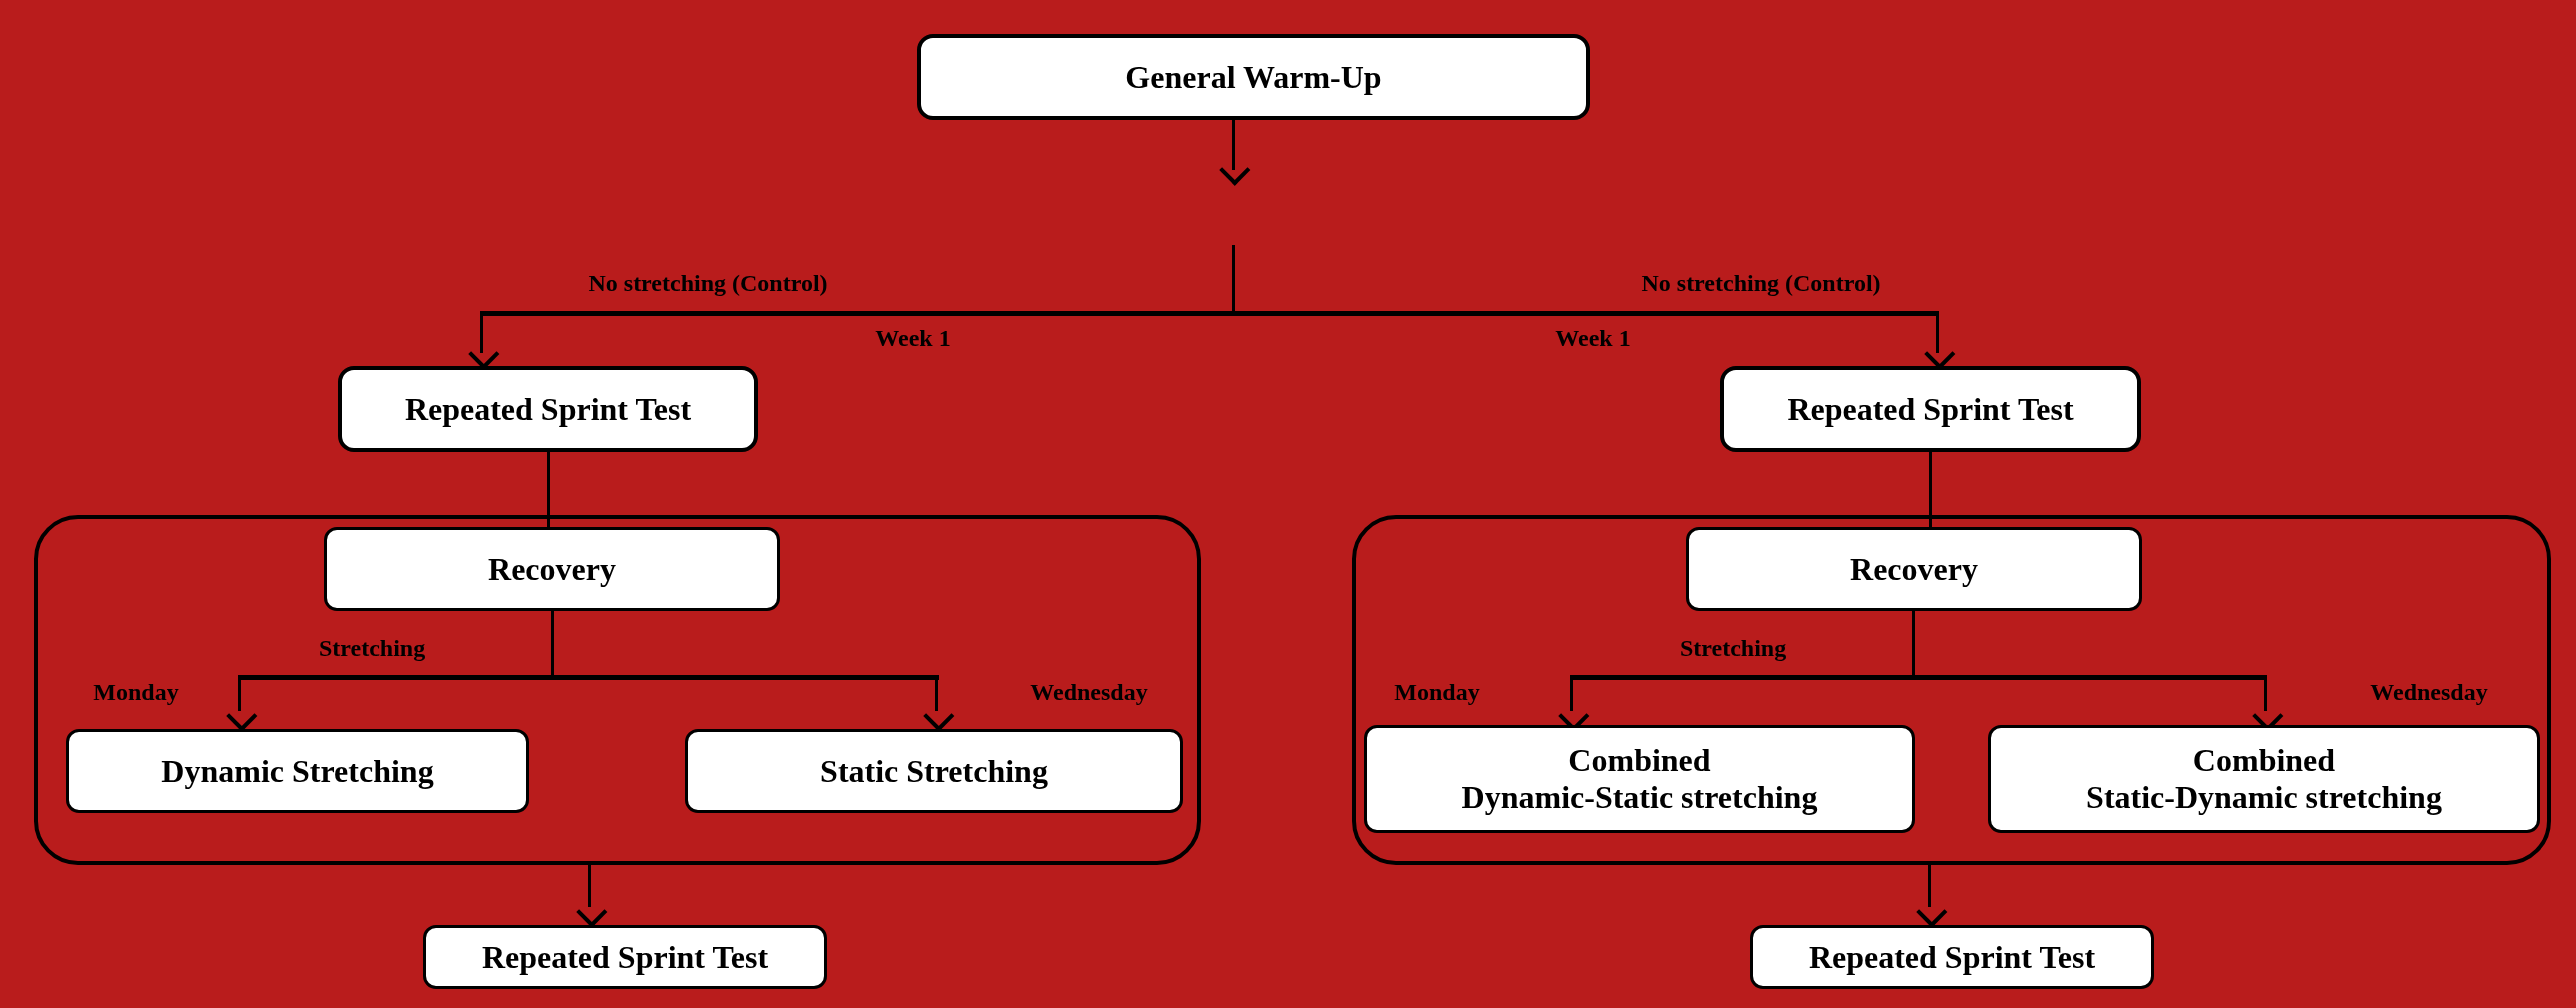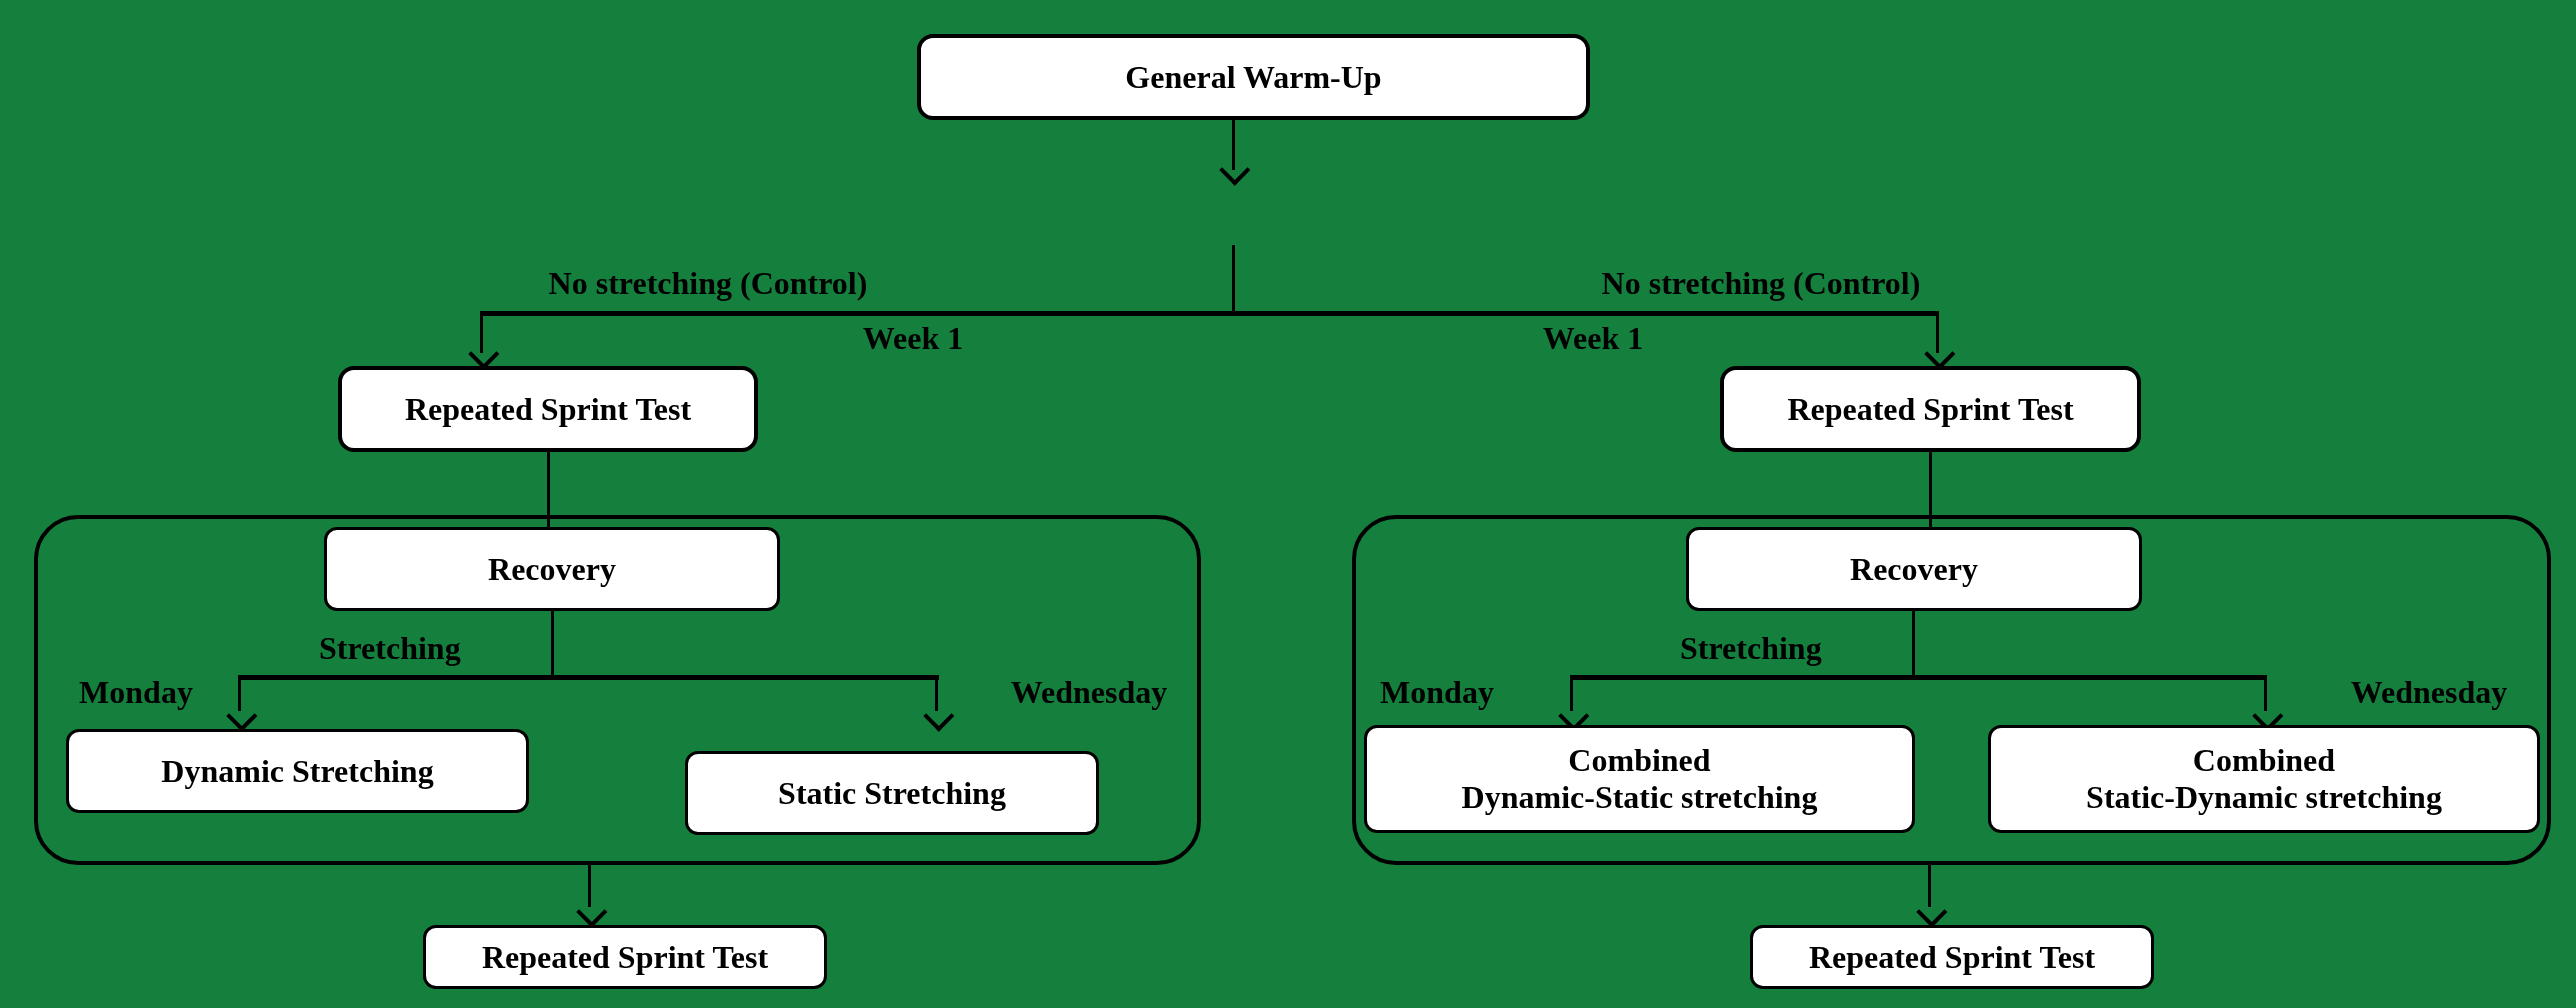--- a/index.html
+++ b/index.html
@@ -1,31 +1,31 @@
 <!DOCTYPE html>
 <html style="font-size:13px"><head>
 <meta charset="utf-8">
 <style>
   html,body{margin:0;padding:0;background:#ffffff;}
   .canvas{
-    position:relative;width:2576px;height:1009px;background:#15803d;
+    position:relative;width:2576px;height:1009px;background:#b91c1c;
     font-family:"Liberation Serif","DejaVu Serif",serif;font-weight:700;color:#000;
     overflow:hidden;
   }
   .box{
     position:absolute;box-sizing:border-box;border:3.2px solid #000;border-radius:13px;
     background:#fff;display:flex;align-items:center;justify-content:center;
     text-align:center;font-size:32px;line-height:1.15;white-space:pre-line;
   }
   .box.big{border-width:4px;border-radius:16px;}
   .group{
     position:absolute;box-sizing:border-box;border:4px solid #000;border-radius:44px;
     background:transparent;
   }
-  .lbl{position:absolute;font-size:32px;line-height:38px;text-align:center;white-space:nowrap;font-family:Liberation Serif, serif;}
+  .lbl{position:absolute;font-size:24px;line-height:38px;text-align:center;white-space:nowrap;font-family:Liberation Serif, serif;}
   .lbl.right{text-align:left;}
   .vline{position:absolute;width:3.2px;background:#000;}
   .hline{position:absolute;height:4.8px;background:#000;}
   .chev{
     position:absolute;width:17.6px;height:17.6px;
     border-right:4px solid #000;border-bottom:4px solid #000;
     transform:rotate(45deg);
   }
 </style>
 </head>
@@ -68,21 +68,21 @@
 
   <div class="vline" style="left:238px;top:677px;height:34px;"></div>
   <div class="chev" style="left:231px;top:705px;"></div>
   <div class="vline" style="left:935px;top:677px;height:34px;"></div>
   <div class="chev" style="left:928px;top:705px;"></div>
 
   <div class="lbl" style="left:48px;top:673px;width:176px;">Monday</div>
   <div class="lbl" style="left:993px;top:673px;width:192px;">Wednesday</div>
 
   <div class="box" style="left:66px;top:729px;width:463px;height:84px;">Dynamic Stretching</div>
-  <div class="box" style="left:685px;top:751px;width:414px;height:84px;">Static Stretching</div>
+  <div class="box" style="left:685px;top:729px;width:498px;height:84px;">Static Stretching</div>
 
   <div class="box" style="left:1686px;top:527px;width:456px;height:84px;">Recovery</div>
   <div class="vline" style="left:1912px;top:611px;height:67px;"></div>
   <div class="lbl right" style="left:1680px;top:629px;width:224px;">Stretching</div>
   <div class="hline" style="left:1570px;top:675px;width:697px;"></div>
 
   <div class="vline" style="left:1570px;top:677px;height:34px;"></div>
   <div class="chev" style="left:1563px;top:705px;"></div>
   <div class="vline" style="left:2264px;top:677px;height:34px;"></div>
   <div class="chev" style="left:2257px;top:705px;"></div>

